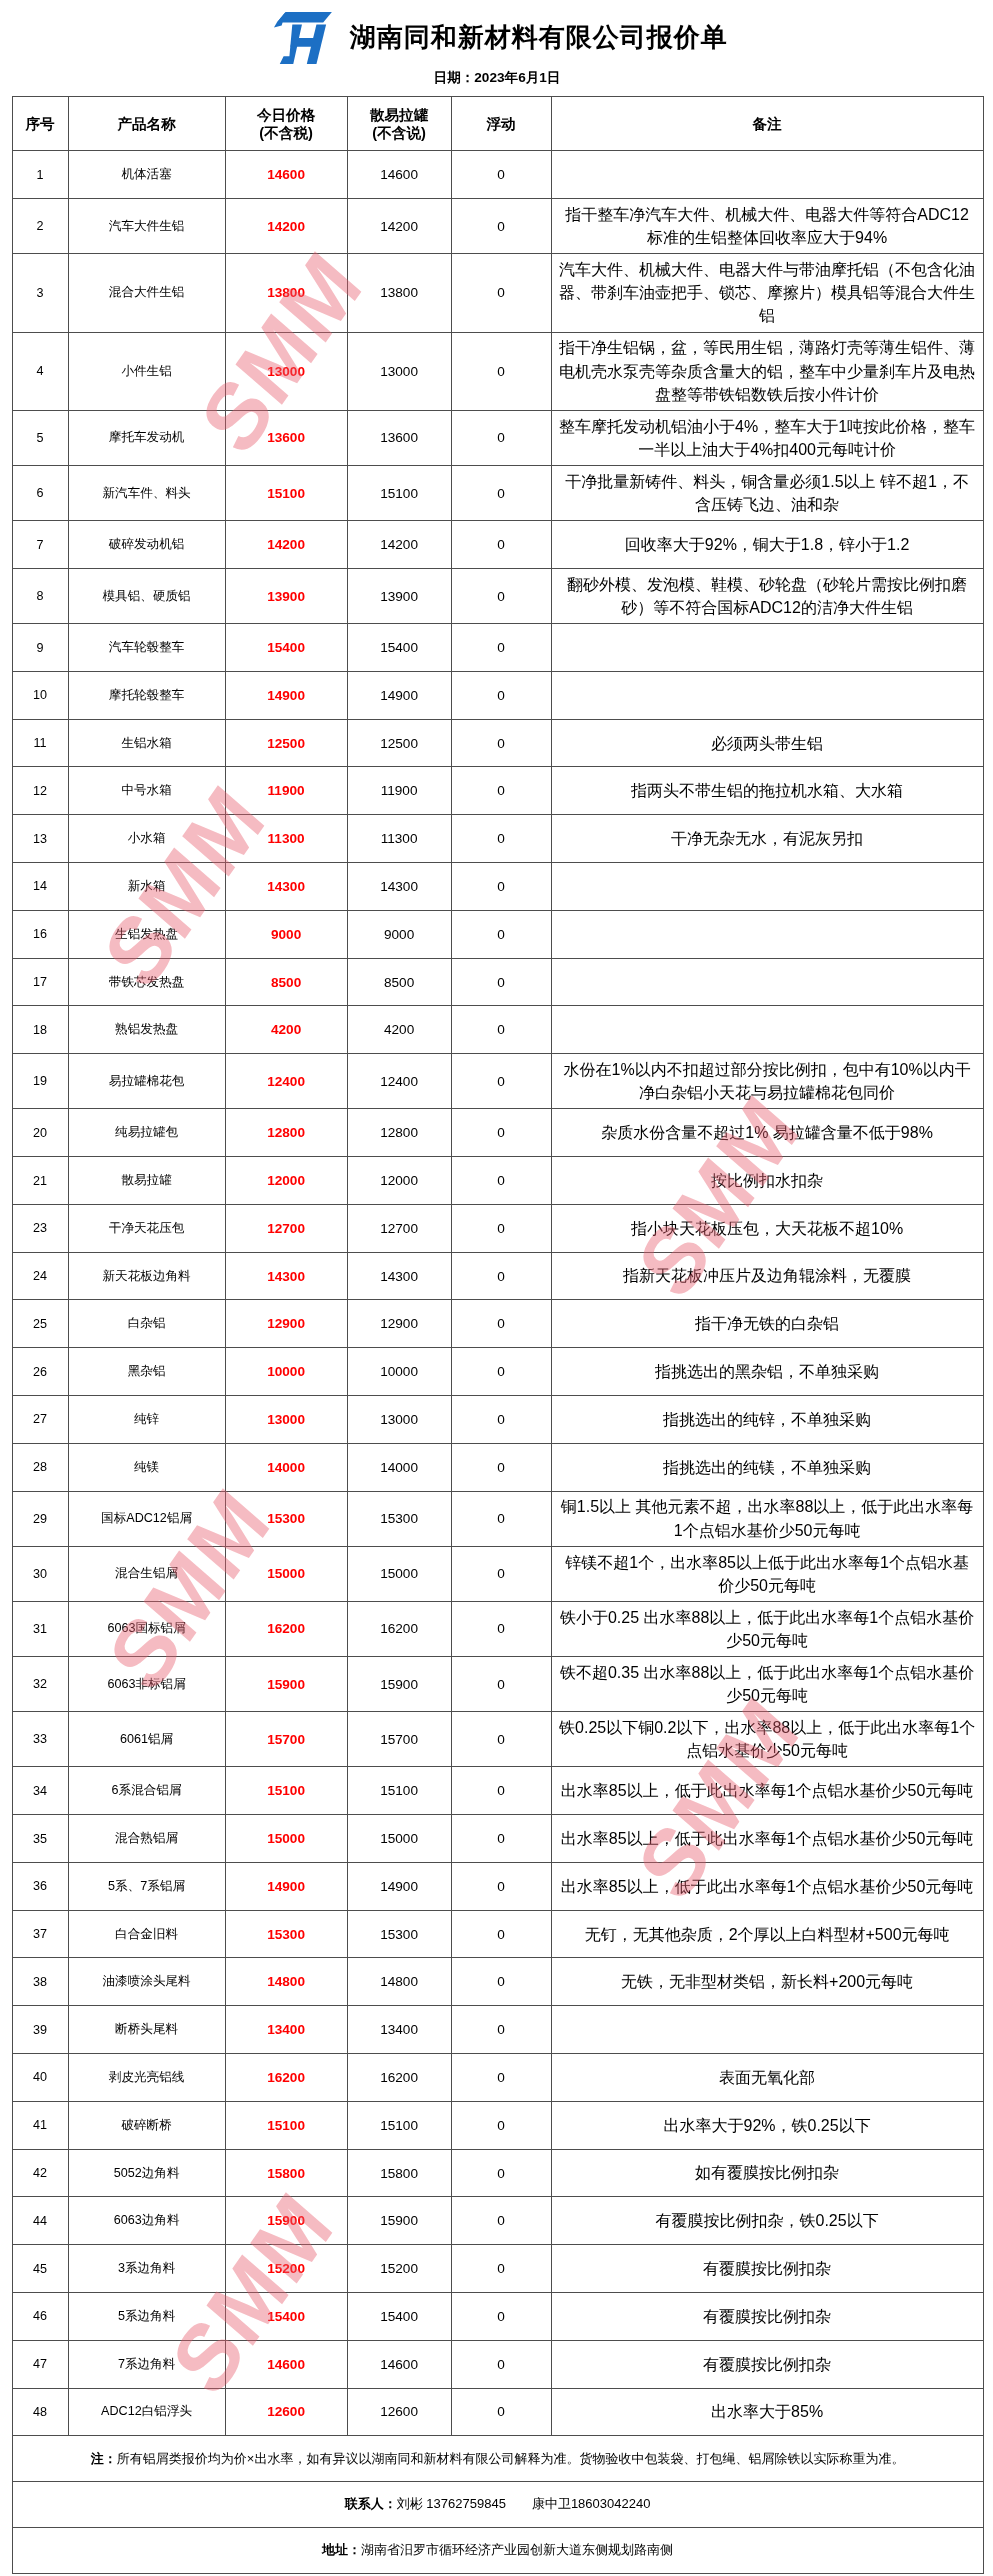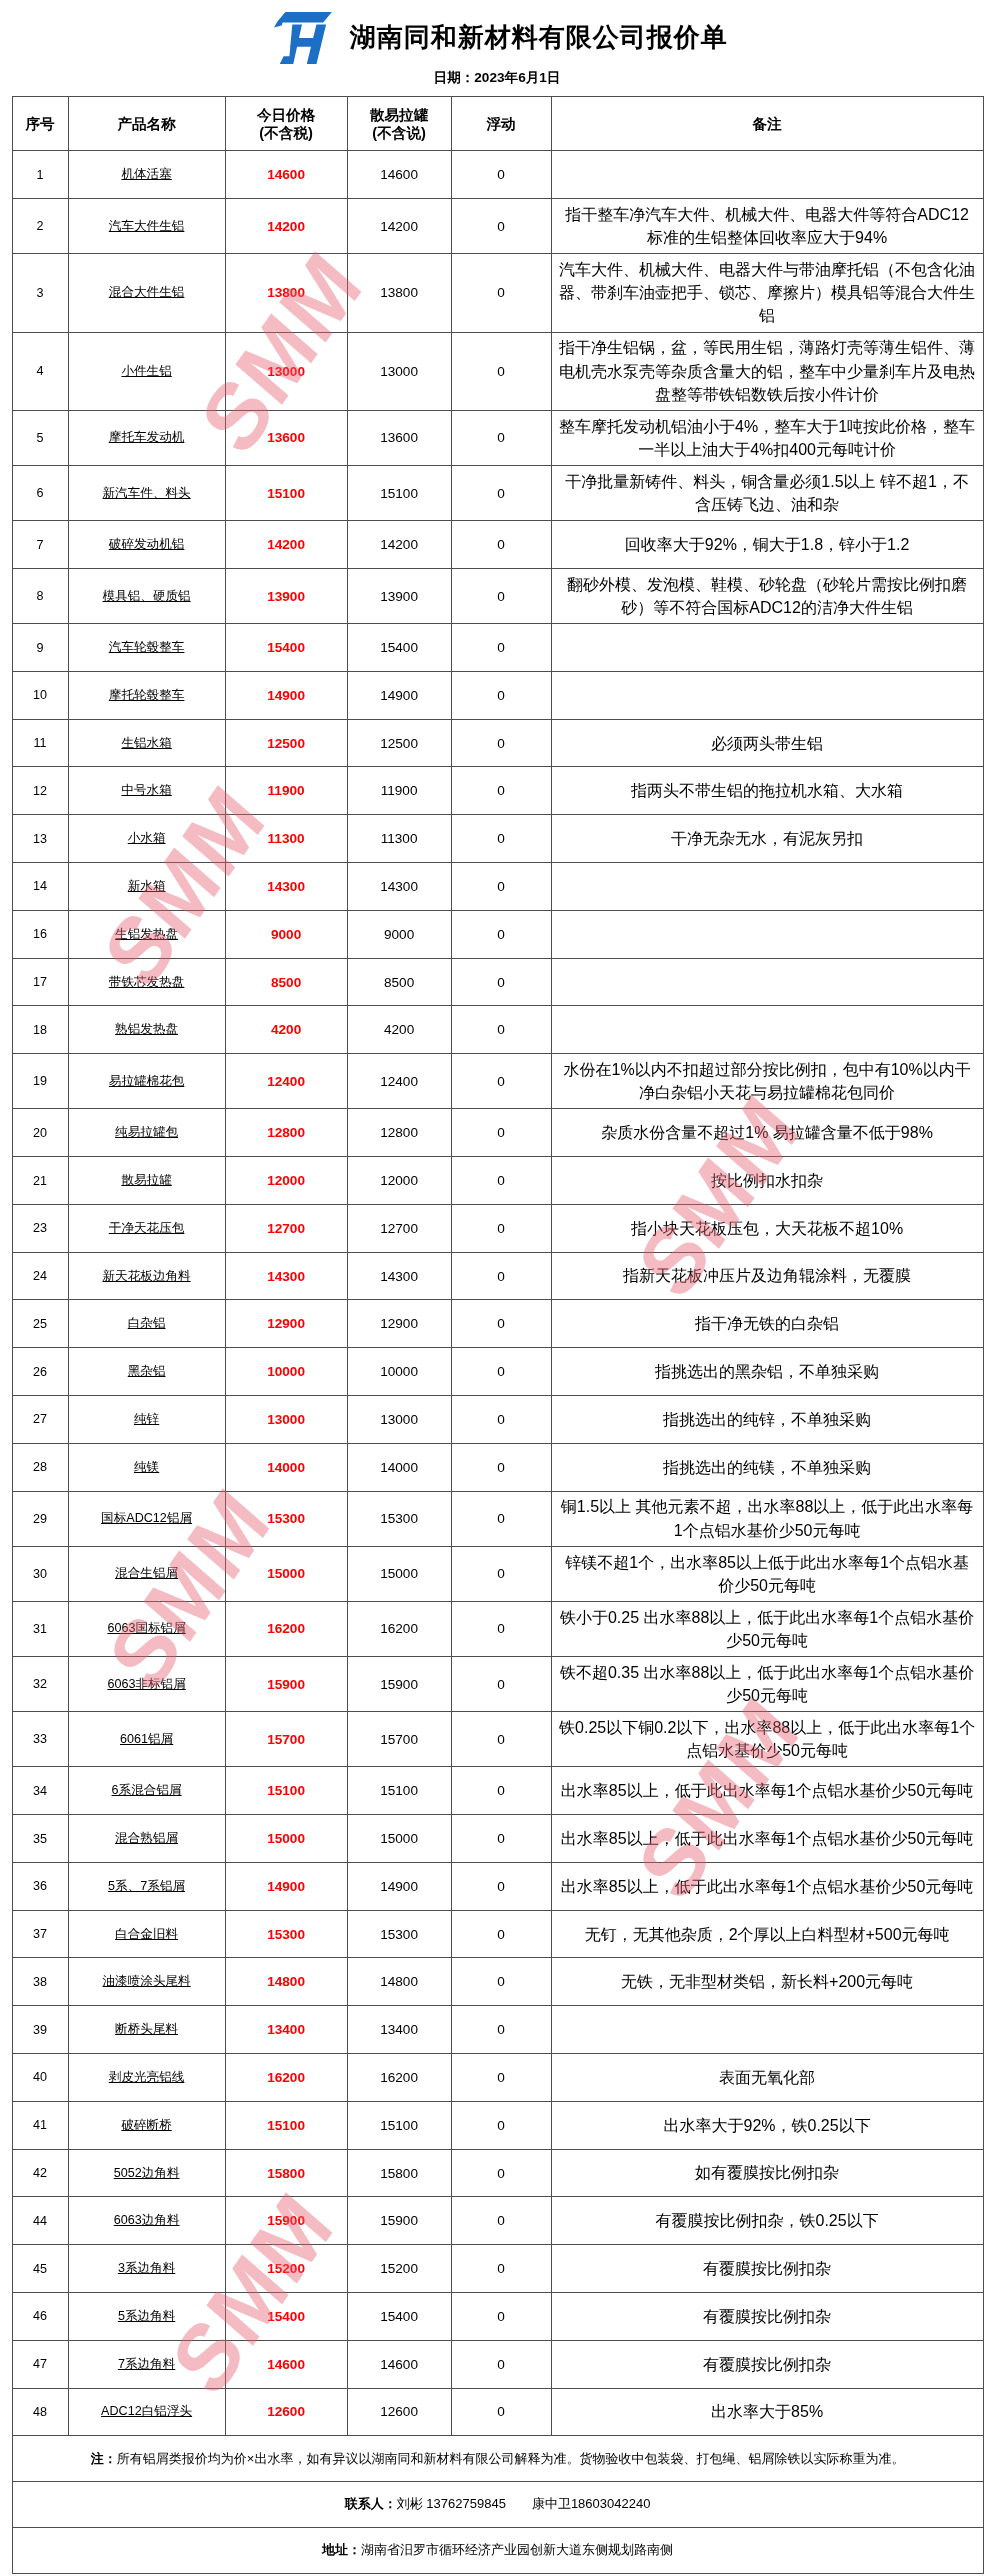--- a/index.html
+++ b/index.html
@@ -24,21 +24,21 @@
     padding:3.9px 5.8px;
     text-align:center;vertical-align:middle;
     word-break:break-all;
   }
   thead th{
     font-size:14.6px;font-weight:bold;height:45px;
     white-space:pre-line;line-height:1.25;
   }
   tbody td{height:39px;}
   td.c0{font-size:12.6px;}
-  td.c1{font-size:12.6px;text-decoration:underline;}
+  td.c1{font-size:12.6px;}
   td.c2{font-size:13.6px;font-weight:bold;color:#ff0000;}
   td.c3{font-size:13.6px;}
   td.c4{font-size:13.6px;}
   td.c5{font-size:16px;line-height:1.45;}
   tfoot td{
     text-align:left;font-size:13px;height:37px;padding-left:5.8px;line-height:1.4;
   }
   tfoot .lbl{font-weight:bold;}
   
   .wm-layer{position:absolute;left:0;top:0;width:994px;height:2576px;pointer-events:none;z-index:5;}

